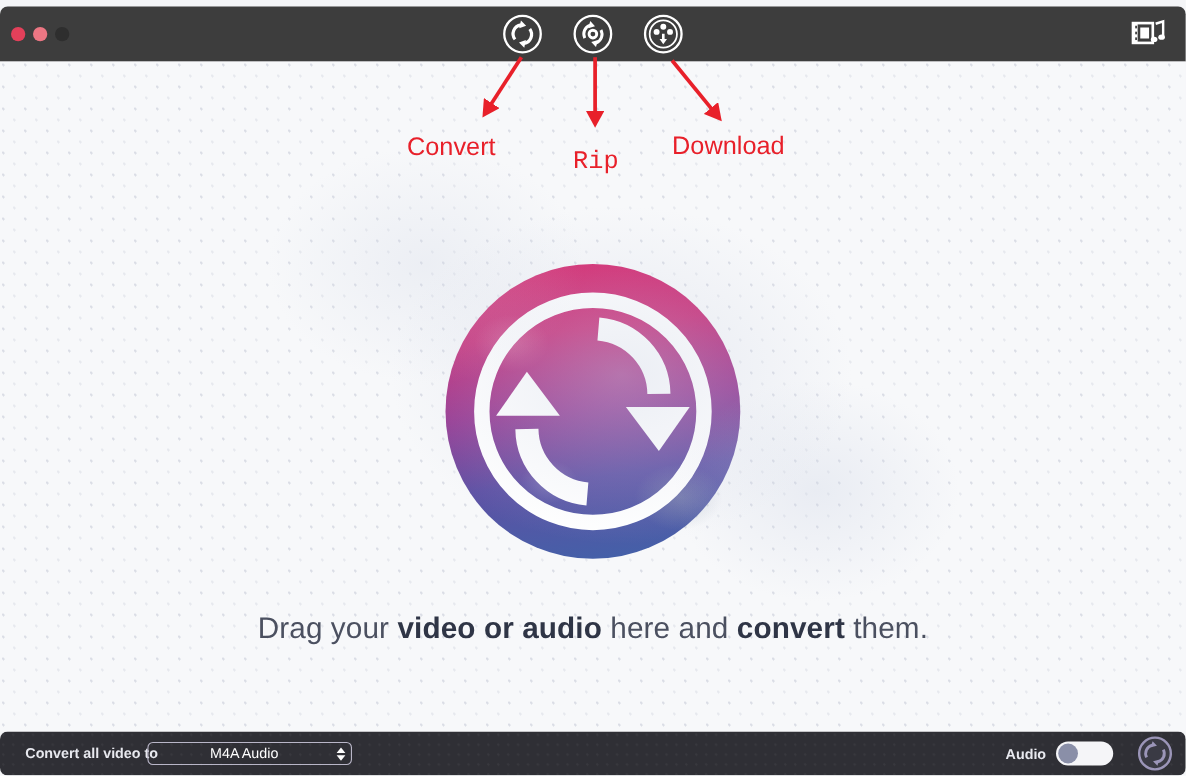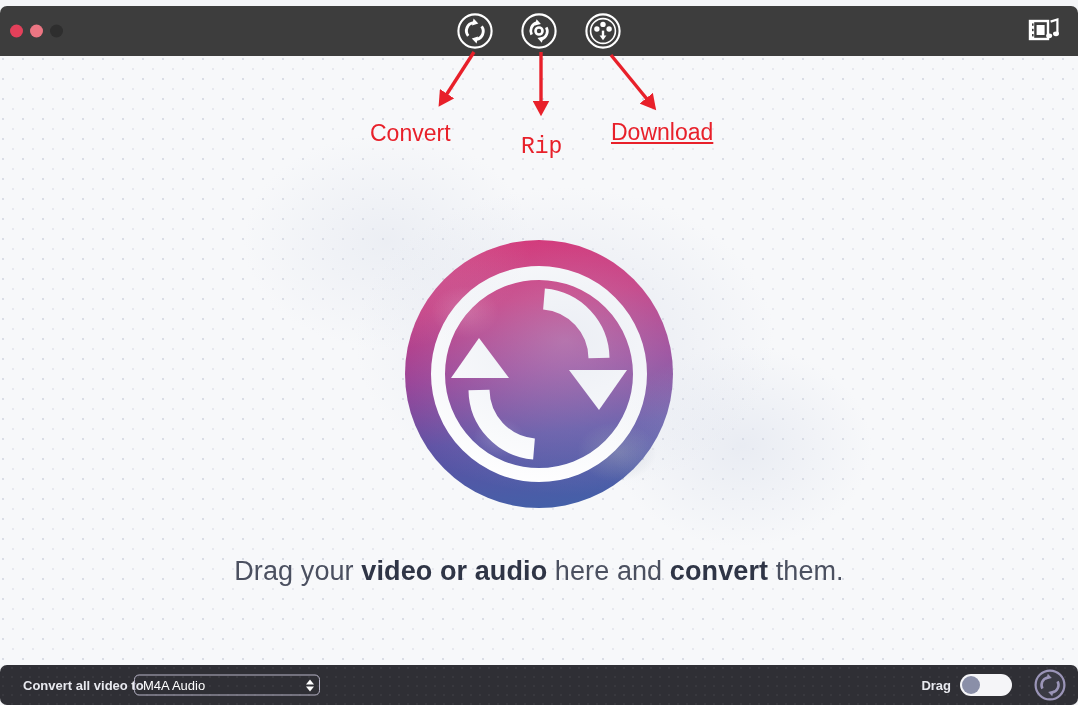--- a/index.html
+++ b/index.html
@@ -86,21 +86,21 @@
   }
   .anno-label {
     position:absolute;
     color:#e8202a;
     font-size:23px;
     font-family:"Liberation Sans", sans-serif;
     white-space:nowrap;
   }
   #anno-label-convert  { left:370px; top:120px; }
   #anno-label-rip      { left:521px; top:134px;font-family:Liberation Mono, monospace; }
-  #anno-label-download { left:611px; top:119px;text-decoration:underline; }
+  #anno-label-download { left:611px; top:119px; }
 
   
   #logo-wrap {
     position:absolute; left:50%; top:318px;
     transform:translate(-50%,-50%);
     width:272px; height:272px;
   }
 
   
   #tagline {
@@ -131,20 +131,21 @@
   }
   #format-select {
     position:absolute; left:134px; top:50%;
     transform:translateY(-50%);
     width:186px; height:21px;
     border:1px solid #b9b6c8;
     border-radius:5px;
     background:transparent;
     display:flex; align-items:center;
     cursor:pointer;
+    text-align:center;
   }
   #format-select-value {
     color:#ffffff; font-size:13px;
     padding-left:8px; flex:1;
     white-space:nowrap; overflow:hidden;
   }
   #format-stepper {
     width:18px; height:100%;
     display:flex; flex-direction:column;
     align-items:center; justify-content:center; gap:2px;
@@ -304,21 +305,21 @@
 
     <div id="format-select">
       <div id="format-select-value">M4A Audio</div>
       <div id="format-stepper">
         <div class="stepper-arrow stepper-up"></div>
         <div class="stepper-arrow stepper-down"></div>
       </div>
     </div>
 
     <div id="merge-group">
-      <span id="merge-label">Drag</span>
+      <span id="merge-label">Audio</span>
       <div id="merge-toggle">
         <div id="merge-toggle-knob"></div>
       </div>
     </div>
 
     <div id="convert-run-button">
       <svg width="34" height="34" viewBox="0 0 34 34">
         <circle cx="17" cy="17" r="15.4" fill="#3a3a44"></circle>
         <circle cx="17" cy="17" r="14.4" fill="none" stroke="#9b95b8" stroke-width="2.2"></circle>
         <path d="M9.4 20.6 A7.8 7.8 0 0 1 14.6 9.4" fill="none" stroke="#9b95b8" stroke-width="2.6"></path>

